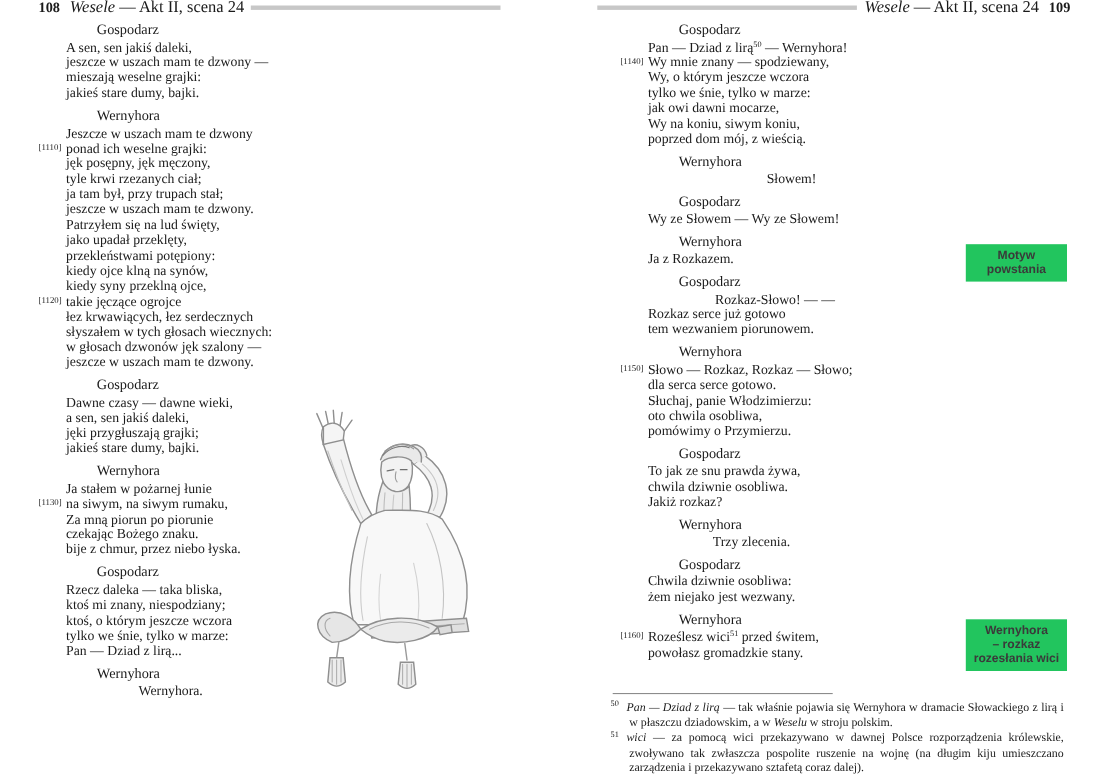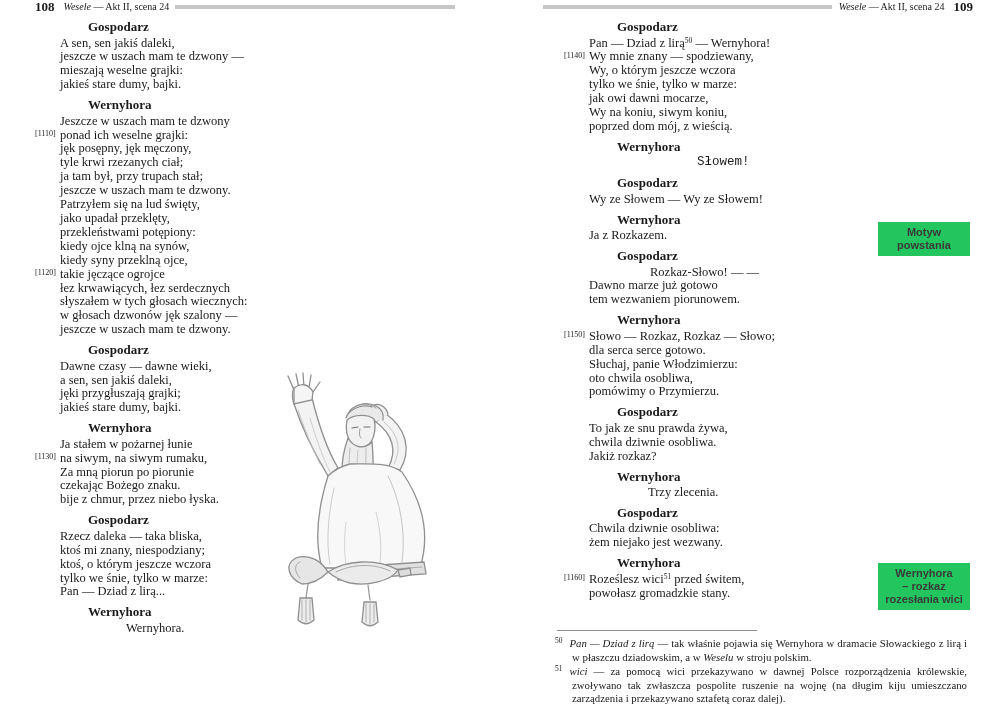--- a/index.html
+++ b/index.html
@@ -7,32 +7,32 @@
     width:1000px;height:712px;background:#ffffff;position:relative;overflow:hidden;
     font-family:"Liberation Serif", serif;color:#1a1a1a;
     -webkit-font-smoothing:antialiased;
   }
   .page{position:absolute;top:0;}
   #page-left{left:35px;width:420px;--vleft:25px;--sleft:53px;}
   #page-right{left:543px;width:430px;--vleft:46px;--sleft:74px;}
 
   .pagehead{display:flex;align-items:center;height:14px;}
   .pnum{font-weight:bold;font-size:13px;line-height:14px;}
-  .ptitle{font-size:10px;line-height:14px;white-space:nowrap;}
+  .ptitle{font-size:15px;line-height:14px;white-space:nowrap;}
   .ptitle .work{font-style:italic;}
   .hbar{flex:1;height:4px;background:#c7c7c7;}
   #page-left .pnum{margin-right:9px;}
   #page-left .ptitle{margin-right:6px;}
   #page-right .hbar{margin-right:7px;}
   #page-right .ptitle{margin-right:9px;}
 
   .speeches{margin-top:0;}
   .speech{padding-top:6px;}
   .speaker{
-    font-weight:bold;font-size:13px;line-height:14px;
+    font-weight:normal;font-size:13px;line-height:14px;
     padding-left:var(--sleft);margin-bottom:2.5px;
   }
   .vline{
     position:relative;font-size:12.5px;line-height:13.9px;
     padding-left:var(--vleft);white-space:nowrap;
   }
   .lineno{
     position:absolute;left:calc(var(--vleft) - 25px);top:0.5px;
     font-size:8px;line-height:10px;color:#222;
   }
@@ -134,34 +134,34 @@
         <div class="vline"><span>Pan — Dziad z lirą</span><span class="supref">50</span><span> — Wernyhora!</span></div>
         <div class="vline"><span class="lineno">[1140]</span><span>Wy mnie znany — spodziewany,</span></div>
         <div class="vline"><span>Wy, o którym jeszcze wczora</span></div>
         <div class="vline"><span>tylko we śnie, tylko w marze:</span></div>
         <div class="vline"><span>jak owi dawni mocarze,</span></div>
         <div class="vline"><span>Wy na koniu, siwym koniu,</span></div>
         <div class="vline"><span>poprzed dom mój, z wieścią.</span></div>
       </div>
       <div class="speech">
         <div class="speaker">Wernyhora</div>
-        <div class="vline" style="padding-left: calc(var(--vleft) + 108px); font-family: Liberation Mono, monospace;"><span>Słowem!</span></div>
+        <div class="vline" style="padding-left: calc(var(--vleft) + 108px);"><span>Słowem!</span></div>
       </div>
       <div class="speech">
         <div class="speaker">Gospodarz</div>
         <div class="vline"><span>Wy ze Słowem — Wy ze Słowem!</span></div>
       </div>
       <div class="speech">
         <div class="speaker">Wernyhora</div>
         <div class="vline"><span>Ja z Rozkazem.</span></div>
       </div>
       <div class="speech">
         <div class="speaker">Gospodarz</div>
         <div class="vline" style="padding-left: calc(var(--vleft) + 61px);"><span>Rozkaz-Słowo! — —</span></div>
-        <div class="vline"><span>Dawno marze już gotowo</span></div>
+        <div class="vline"><span>Rozkaz serce już gotowo</span></div>
         <div class="vline"><span>tem wezwaniem piorunowem.</span></div>
       </div>
       <div class="speech">
         <div class="speaker">Wernyhora</div>
         <div class="vline"><span class="lineno">[1150]</span><span>Słowo — Rozkaz, Rozkaz — Słowo;</span></div>
         <div class="vline"><span>dla serca serce gotowo.</span></div>
         <div class="vline"><span>Słuchaj, panie Włodzimierzu:</span></div>
         <div class="vline"><span>oto chwila osobliwa,</span></div>
         <div class="vline"><span>pomówimy o Przymierzu.</span></div>
       </div>

